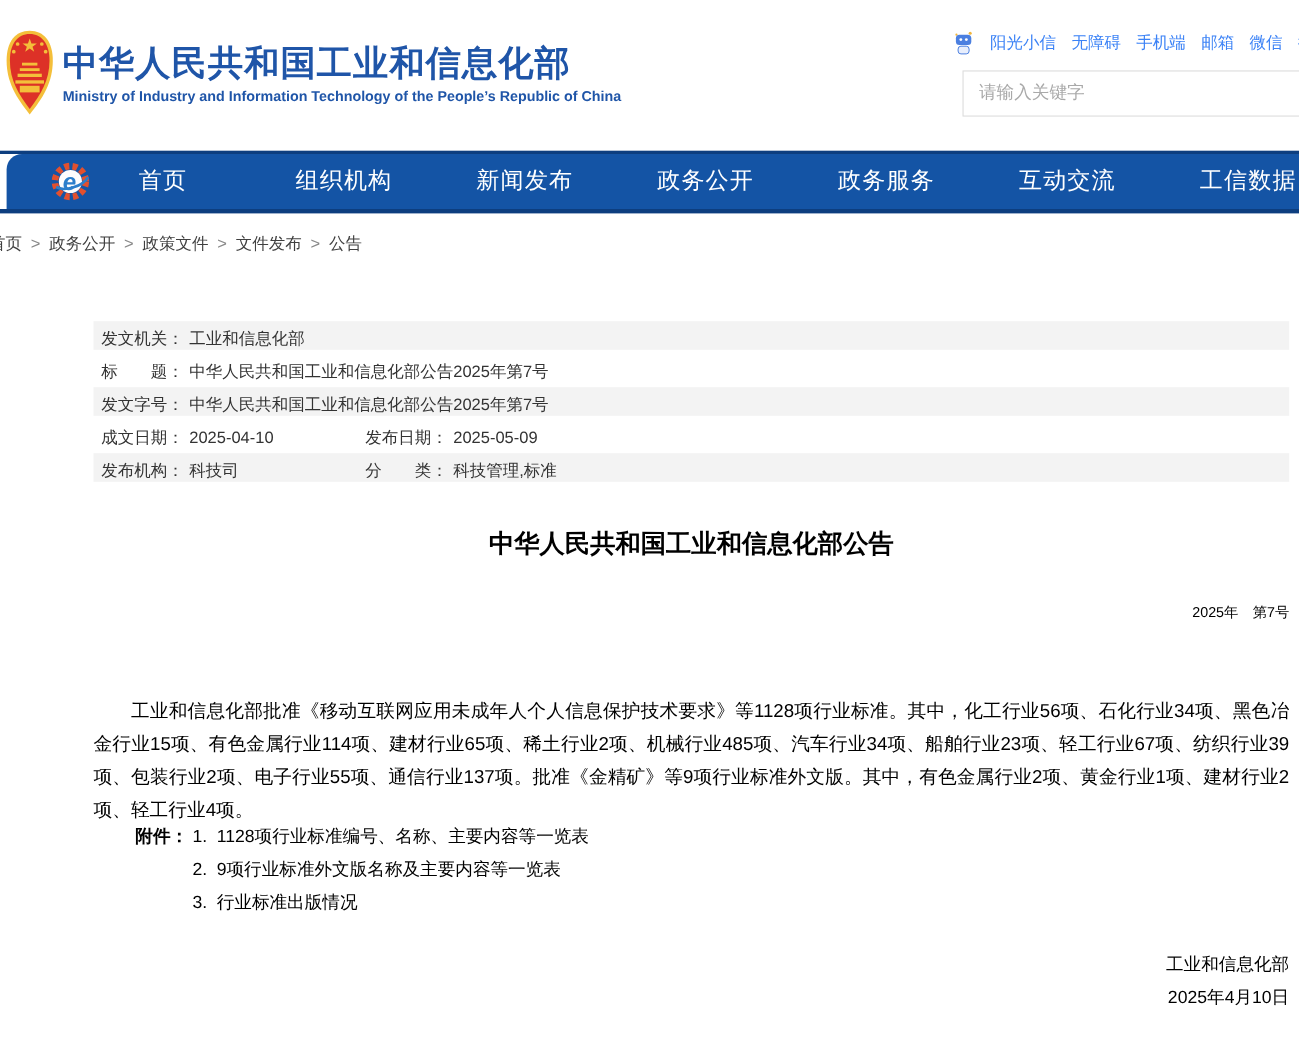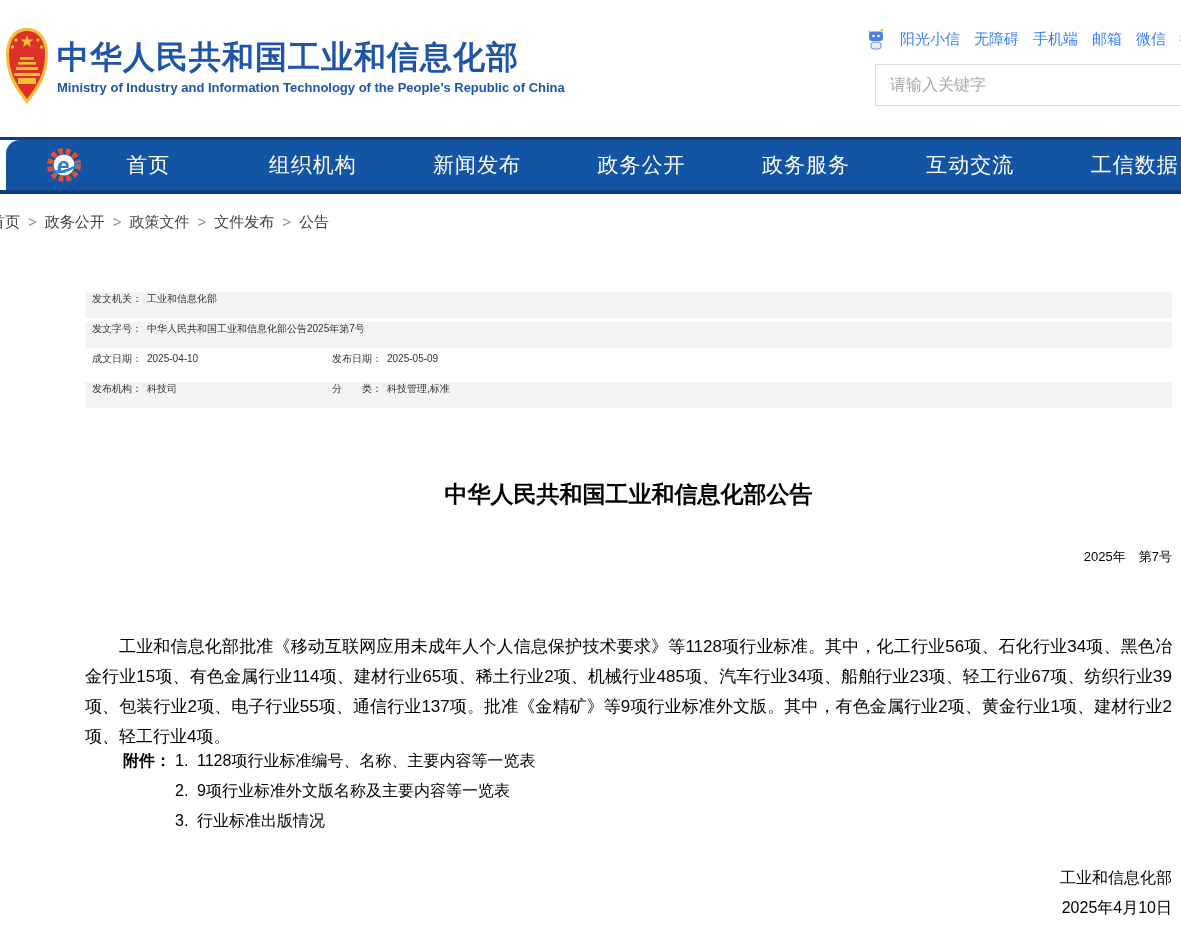--- a/index.html
+++ b/index.html
@@ -33,21 +33,21 @@
   .miit-logo{position:absolute;left:38px;top:50%;transform:translateY(-50%);width:40px;height:40px;}
   .nav-items{position:absolute;left:60px;top:0;bottom:0;width:1151px;display:flex;}
   .nav-item{flex:1;text-align:center;color:#fff;font-size:21px;line-height:50px;letter-spacing:1px;}
 
   
   .breadcrumb{position:absolute;top:207px;left:-10px;line-height:30px;font-size:15px;color:#3f3f3f;white-space:nowrap;}
   .breadcrumb .sep{color:#8a8a8a;margin:0 8px;}
 
   
   .meta-table{position:absolute;top:292px;left:85px;width:1087px;}
-  .mrow{height:26px;margin-bottom:4px;display:flex;align-items:flex-start;padding-left:7px;box-sizing:border-box;font-size:10px;color:#333;}
+  .mrow{height:26px;margin-bottom:4px;display:flex;align-items:flex-end;padding-left:7px;box-sizing:border-box;font-size:15px;color:#333;}
   .mrow.gray{background:#f3f3f3;}
   .mrow.two .mcell:first-child{width:240px;flex:none;}
   .mlabel{color:#333;}
   .mvalue{margin-left:5px;color:#333;}
 
   .doc-title{position:absolute;top:480px;left:85px;width:1087px;margin:0;text-align:center;
     font-size:23px;font-weight:bold;color:#000;line-height:28px;}
   .issue-no{position:absolute;top:546px;left:85px;width:1087px;text-align:right;font-size:13px;color:#000;line-height:22px;}
 
   .body-para{position:absolute;top:632px;left:85px;width:1087px;margin:0;font-size:17px;line-height:30px;
@@ -130,20 +130,23 @@
   <div class="nav-dark-bottom"></div>
 </div>
 
 <div class="breadcrumb" id="breadcrumb"><a class="crumb">首页</a><span class="sep">&gt;</span><a class="crumb">政务公开</a><span class="sep">&gt;</span><a class="crumb">政策文件</a><span class="sep">&gt;</span><a class="crumb">文件发布</a><span class="sep">&gt;</span><a class="crumb">公告</a></div>
 
 <main>
   <div class="meta-table" id="metaTable">
       <div class="mrow gray">
         <span class="mcell"><span class="mlabel">发文机关：</span><span class="mvalue">工业和信息化部</span></span>
       </div>
+      <div class="mrow">
+        <span class="mcell"><span class="mlabel">标　　题：</span><span class="mvalue">中华人民共和国工业和信息化部公告2025年第7号</span></span>
+      </div>
       <div class="mrow gray">
         <span class="mcell"><span class="mlabel">发文字号：</span><span class="mvalue">中华人民共和国工业和信息化部公告2025年第7号</span></span>
       </div>
       <div class="mrow two">
         <span class="mcell"><span class="mlabel">成文日期：</span><span class="mvalue">2025-04-10</span></span>
         <span class="mcell"><span class="mlabel">发布日期：</span><span class="mvalue">2025-05-09</span></span>
       </div>
       <div class="mrow gray two">
         <span class="mcell"><span class="mlabel">发布机构：</span><span class="mvalue">科技司</span></span>
         <span class="mcell"><span class="mlabel">分　　类：</span><span class="mvalue">科技管理,标准</span></span>

